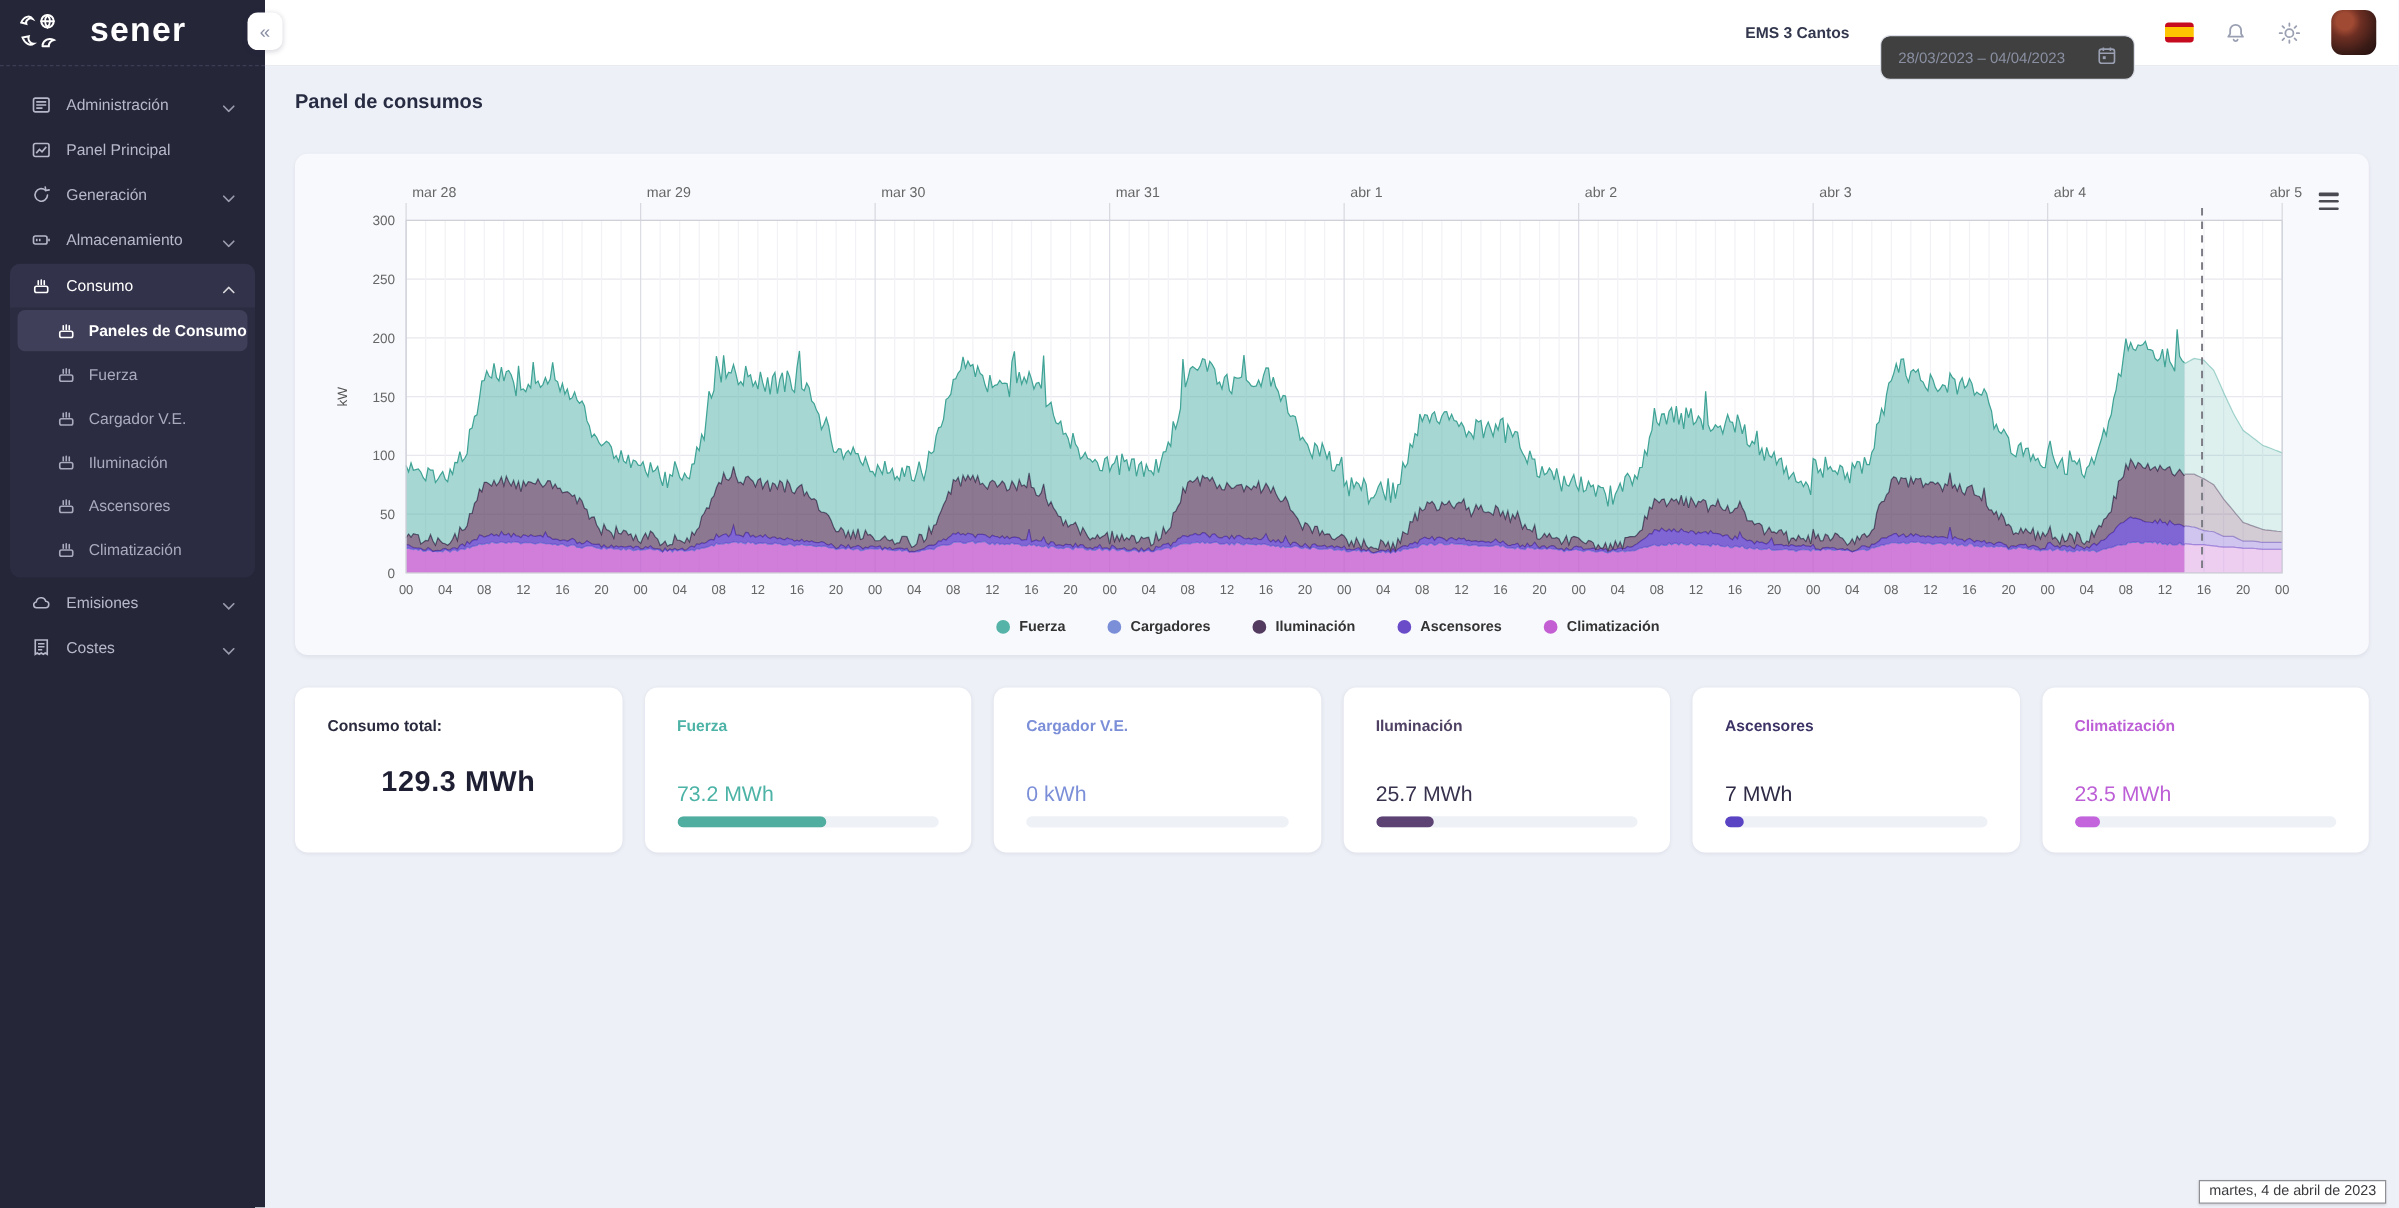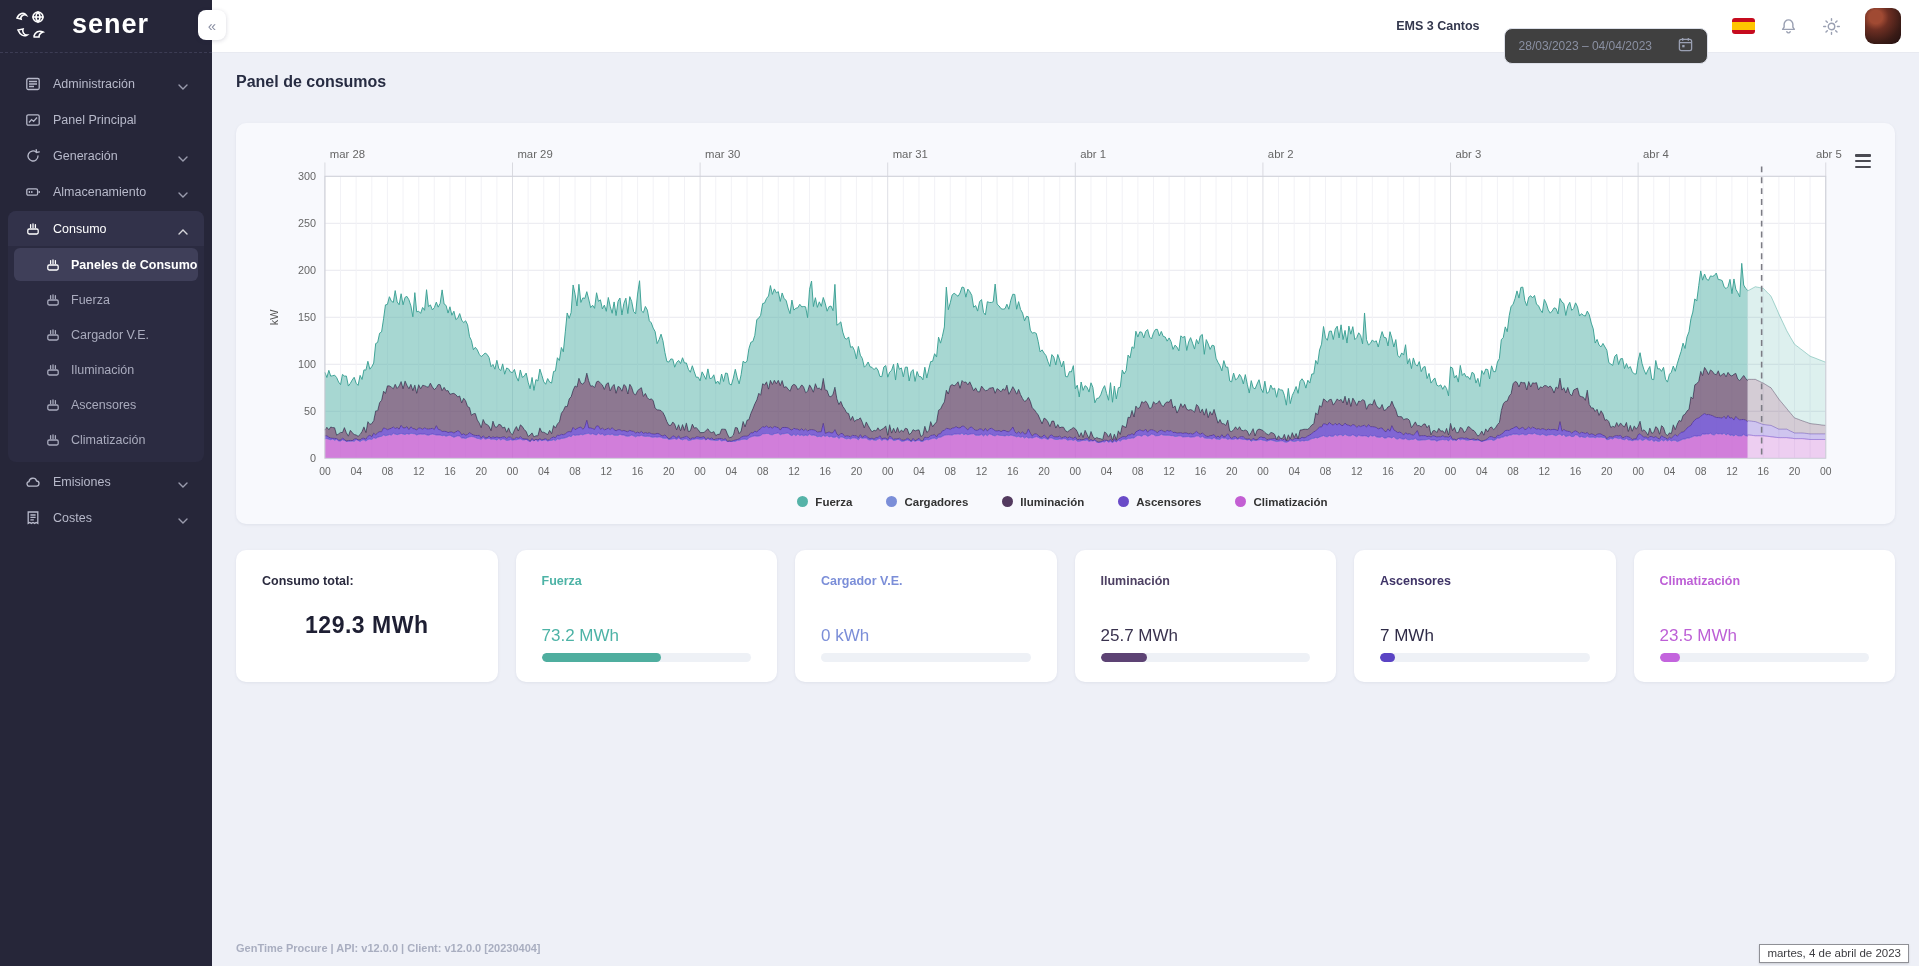--- a/index.html
+++ b/index.html
@@ -521,18 +521,17 @@
         </div>
         <div class="stat-card">
           <div class="stat-title" style="color: rgb(189, 95, 214);">Climatización</div>
           <div class="stat-value" style="color: rgb(189, 95, 214);">23.5 MWh</div>
           <div class="bar-track">
               <div class="bar-fill" style="width: 10%; background: rgb(195, 100, 221);"></div>
             </div>
         </div>
       </div>
 
-      <div class="footer-text">GenTime Procure | API: v12.0.0 | Client: v12.0.0 [20230404]</div>
     </div>
   </div>
 </div>
 
 <div class="tooltip-box">martes, 4 de abril de 2023</div>
 
 </body></html>

